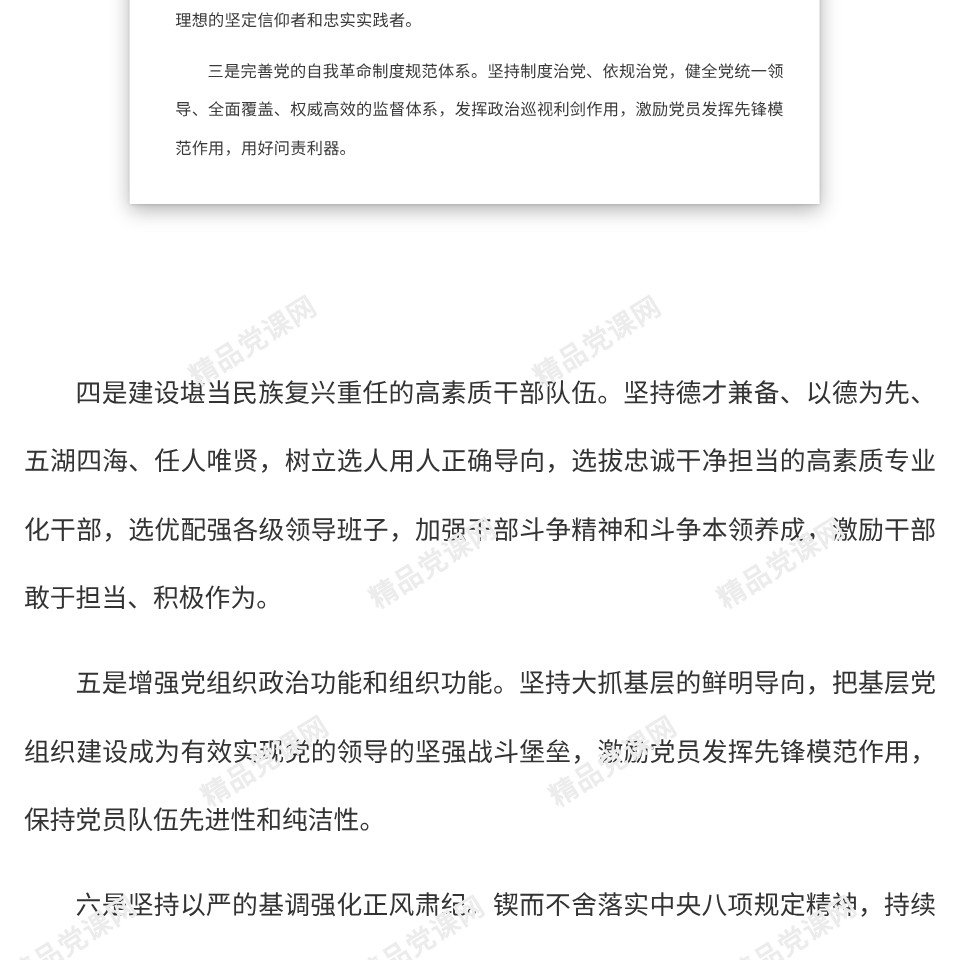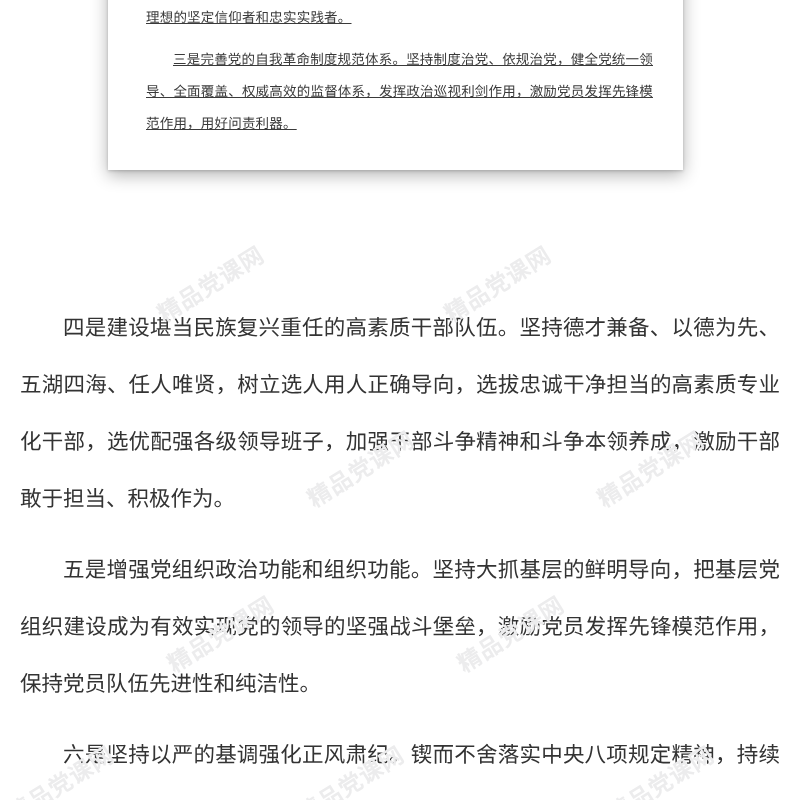--- a/index.html
+++ b/index.html
@@ -58,21 +58,20 @@
     right: 30px;
     bottom: 30px;
   }
   .card-para {
     color: #3a3a3a;
     font-size: 13.5px;
     line-height: 32px;
     margin: 0;
     text-align: justify;
     letter-spacing: 0.2px;
-    text-decoration: underline;
   }
   .card-para.indent { text-indent: 2em; }
   .card-para + .card-para { margin-top: 10px; }
 
   
   #body-text {
     position: absolute;
     left: 0px;
     top: 300px;
     width: 800px;

